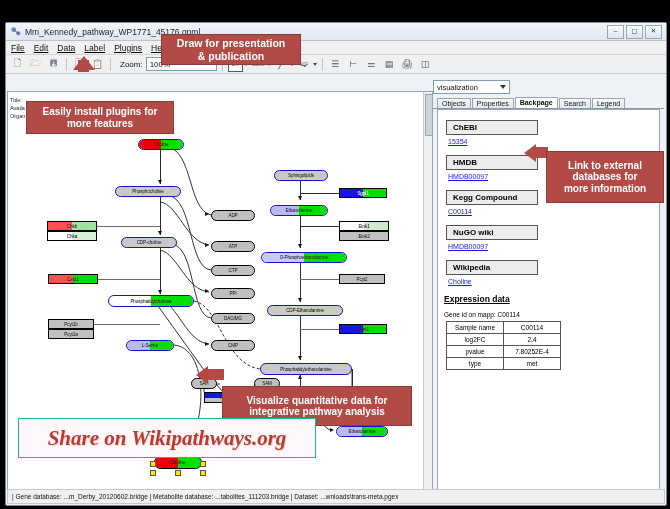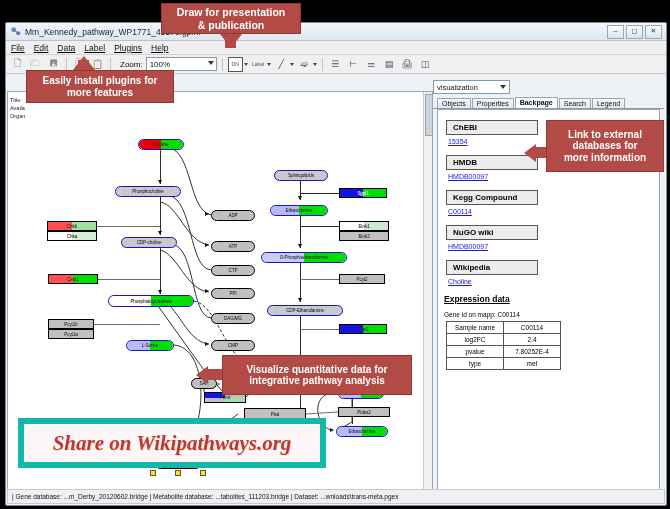--- a/index.html
+++ b/index.html
@@ -85,28 +85,28 @@
                background:#fff;min-width:44px;}
 
   
   .statusbar{position:absolute;left:1px;bottom:1px;width:656px;height:13px;background:#f0f0f0;
              border:1px solid #c3cad2;display:flex;align-items:center;}
   .statusbar span{font-size:6.5px;color:#111;padding-left:4px;white-space:nowrap;}
 
   
   .callout{position:absolute;background:#b24a46;color:#fff;font-weight:bold;text-align:center;
            border:1px solid #8d3a36;display:flex;align-items:center;justify-content:center;
-           line-height:1.15;padding:2px 6px;box-sizing:border-box;z-index:40;}
+           line-height:1.15;padding:2px 6px;box-sizing:border-box;z-index:40;margin-top:31px;}
   .tail{position:absolute;width:0;height:0;z-index:39;}
   .tail-d{border-left:11px solid transparent;border-right:11px solid transparent;border-top:14px solid #b24a46;}
   .tail-u{border-left:11px solid transparent;border-right:11px solid transparent;border-bottom:14px solid #b24a46;}
   .tail-l{border-top:9px solid transparent;border-bottom:9px solid transparent;border-right:12px solid #b24a46;}
   .stem{position:absolute;background:#b24a46;z-index:38;}
   .share{position:absolute;left:18px;top:418px;width:296px;height:38px;background:#fdf7f7;
-         border:6px solid #14b8a6;display:flex;align-items:center;justify-content:center;z-index:45;}
+         border:1px solid #14b8a6;display:flex;align-items:center;justify-content:center;z-index:45;}
   .share span{font-family:"Liberation Serif",serif;font-style:italic;font-weight:bold;font-size:21px;
               color:#b93a33;text-shadow:1px 1px 0 #f3d9d7;}
 </style>
 </head>
 <body>
 
 <div id="root">
 
   <div class="appwin">
 

